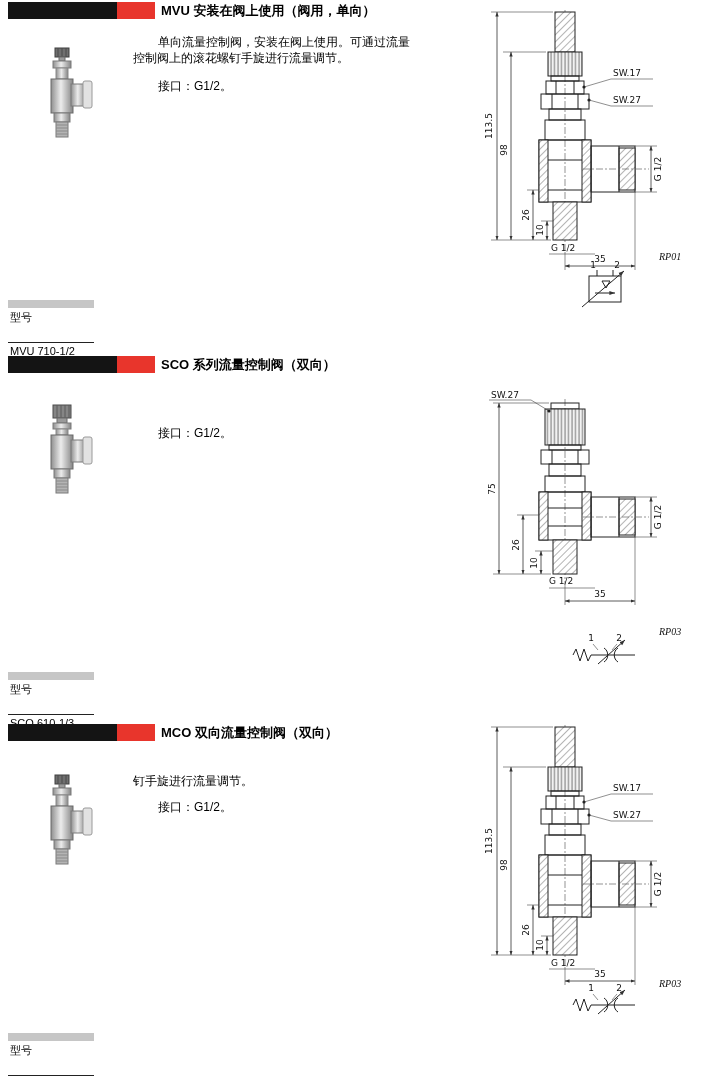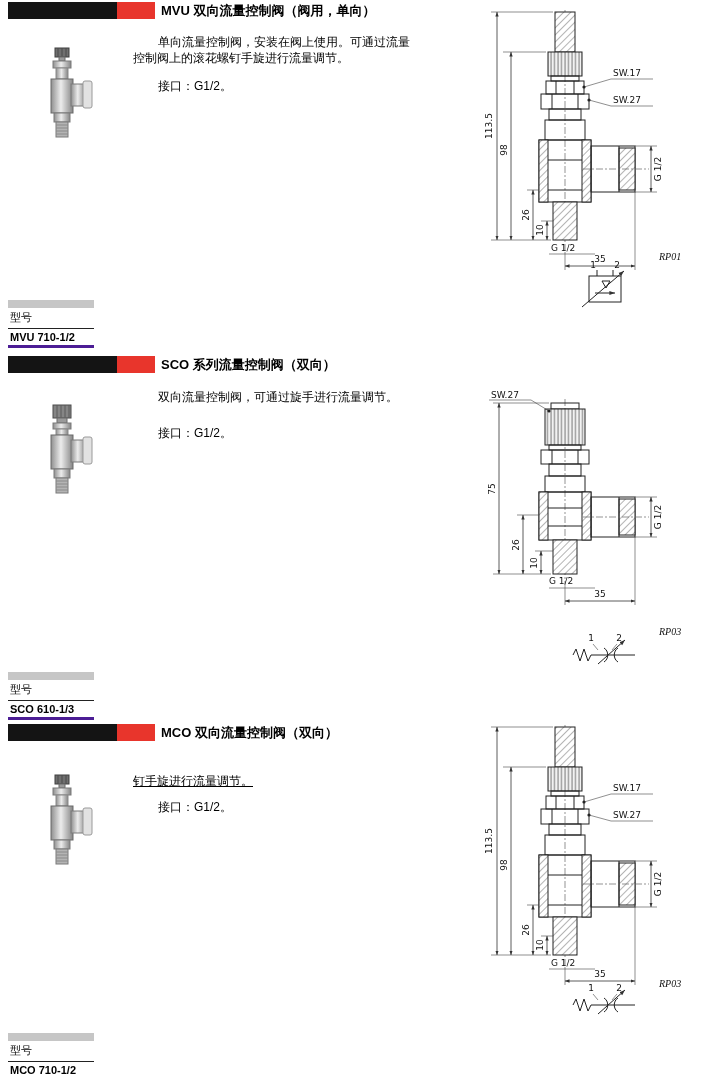--- a/index.html
+++ b/index.html
@@ -12,22 +12,22 @@
   .section { position:absolute; left:0; width:722px; }
   .hdr-black { position:absolute; left:8px; top:2px; width:109px; height:17px; background:#141414; }
   .hdr-red   { position:absolute; left:117px; top:2px; width:38px; height:17px; background:#e8352c; }
   .sec-title { position:absolute; left:161px; top:2px; height:17px; line-height:17px;
                font-size:13px; font-weight:bold; white-space:nowrap; }
   .desc-line { position:absolute; font-size:12px; line-height:16px; white-space:nowrap; }
   .photo-wrap { position:absolute; left:28px; width:70px; height:100px; }
   .dwrap { position:absolute; left:445px; }
   .model-table { position:absolute; left:8px; width:86px; font-size:11px; }
   .mt-bar   { height:8px; background:#c6c6c6; }
-  .mt-label { padding:2px 2px 3px 2px; border-bottom:1px solid #222; }
-  .mt-value { padding:2px; font-weight:bold; border-bottom:3px solid #4c1d95; white-space:nowrap; }
+  .mt-label { padding:2px 2px 17px 2px; border-bottom:1px solid #222; }
+  .mt-value { padding:2px; font-weight:normal; border-bottom:3px solid #4c1d95; white-space:nowrap; }
   
   .ln   { stroke:#232323; stroke-width:1; fill:none; }
   .thin { stroke:#454545; stroke-width:0.6; fill:none; }
   .dim  { stroke:#333333; stroke-width:0.8; fill:none; }
   .cl   { stroke:#666666; stroke-width:0.7; fill:none; stroke-dasharray:7 2 2 2; }
   svg text { font-family:"DejaVu Sans",sans-serif; font-size:9px; fill:#111; stroke:none; }
   svg text.ref { font-family:"Liberation Serif",serif; font-style:italic; font-size:10px; }
 </style>
 </head>
 <body>
@@ -51,21 +51,21 @@
       <path d="M0,1.2 L7.5,4 L0,6.8 Z" fill="#333" stroke="none"></path>
     </marker>
   </defs>
 </svg>
 
 <div class="page">
 
   <div class="section" style="top:0; height:357px;">
     <div class="hdr-black"></div>
     <div class="hdr-red"></div>
-    <div class="sec-title">MVU 双向流量控制阀（阀用，单向）</div>
+    <div class="sec-title">MVU 安装在阀上使用（阀用，单向）</div>
 
     <div class="desc-line" style="left:158px; top:34px;">单向流量控制阀，安装在阀上使用。可通过流量</div>
     <div class="desc-line" style="left:133px; top:50px;">控制阀上的滚花螺钉手旋进行流量调节。</div>
     <div class="desc-line" style="left:158px; top:78px;">接口：G1/2。</div>
 
     <div class="photo-wrap" style="top:45px;">
       <svg width="70" height="100" viewBox="0 0 70 100">
         <rect x="27" y="3" width="14" height="9" fill="#6f6f6f" stroke="#3f3f3f"></rect>
         <line x1="30" y1="3" x2="30" y2="12" stroke="#4a4a4a"></line>
           <line x1="34" y1="3" x2="34" y2="12" stroke="#4a4a4a"></line>
@@ -159,21 +159,20 @@
       <div class="mt-label">型号</div>
       <div class="mt-value">MVU 710-1/2</div>
     </div>
   </div>
 
   <div class="section" style="top:354px; height:365px;">
     <div class="hdr-black"></div>
     <div class="hdr-red"></div>
     <div class="sec-title">SCO 系列流量控制阀（双向）</div>
 
-    <div class="desc-line" style="left:158px; top:35px;">双向流量控制阀，可通过旋手进行流量调节。</div>
     <div class="desc-line" style="left:158px; top:71px;">接口：G1/2。</div>
 
     <div class="photo-wrap" style="top:47px;">
       <svg width="70" height="100" viewBox="0 0 70 100">
         <rect x="25" y="4" width="18" height="13" fill="#858585" stroke="#4a4a4a"></rect>
         <line x1="29" y1="4" x2="29" y2="17" stroke="#5a5a5a"></line>
           <line x1="33" y1="4" x2="33" y2="17" stroke="#5a5a5a"></line>
         <line x1="37" y1="4" x2="37" y2="17" stroke="#5a5a5a"></line>
           <line x1="41" y1="4" x2="41" y2="17" stroke="#5a5a5a"></line>
         <rect x="29" y="17" width="10" height="5" fill="#9a9a9a" stroke="#6a6a6a"></rect>
@@ -256,21 +255,21 @@
       <div class="mt-label">型号</div>
       <div class="mt-value">SCO 610-1/3</div>
     </div>
   </div>
 
   <div class="section" style="top:722px; height:355px;">
     <div class="hdr-black"></div>
     <div class="hdr-red"></div>
     <div class="sec-title">MCO 双向流量控制阀（双向）</div>
 
-    <div class="desc-line" style="left:133px; top:51px;text-decoration:underline;">钉手旋进行流量调节。</div>
+    <div class="desc-line" style="left:133px; top:51px;">钉手旋进行流量调节。</div>
     <div class="desc-line" style="left:158px; top:77px;">接口：G1/2。</div>
 
     <div class="photo-wrap" style="top:50px;">
       <svg width="70" height="100" viewBox="0 0 70 100">
         <rect x="27" y="3" width="14" height="9" fill="#6f6f6f" stroke="#3f3f3f"></rect>
         <line x1="30" y1="3" x2="30" y2="12" stroke="#4a4a4a"></line>
           <line x1="34" y1="3" x2="34" y2="12" stroke="#4a4a4a"></line>
           <line x1="38" y1="3" x2="38" y2="12" stroke="#4a4a4a"></line>
         <rect x="31" y="12" width="6" height="4" fill="#9a9a9a" stroke="#6a6a6a"></rect>
         <rect x="25" y="16" width="18" height="7" fill="url(#gsil)" stroke="#7a7a7a"></rect>

